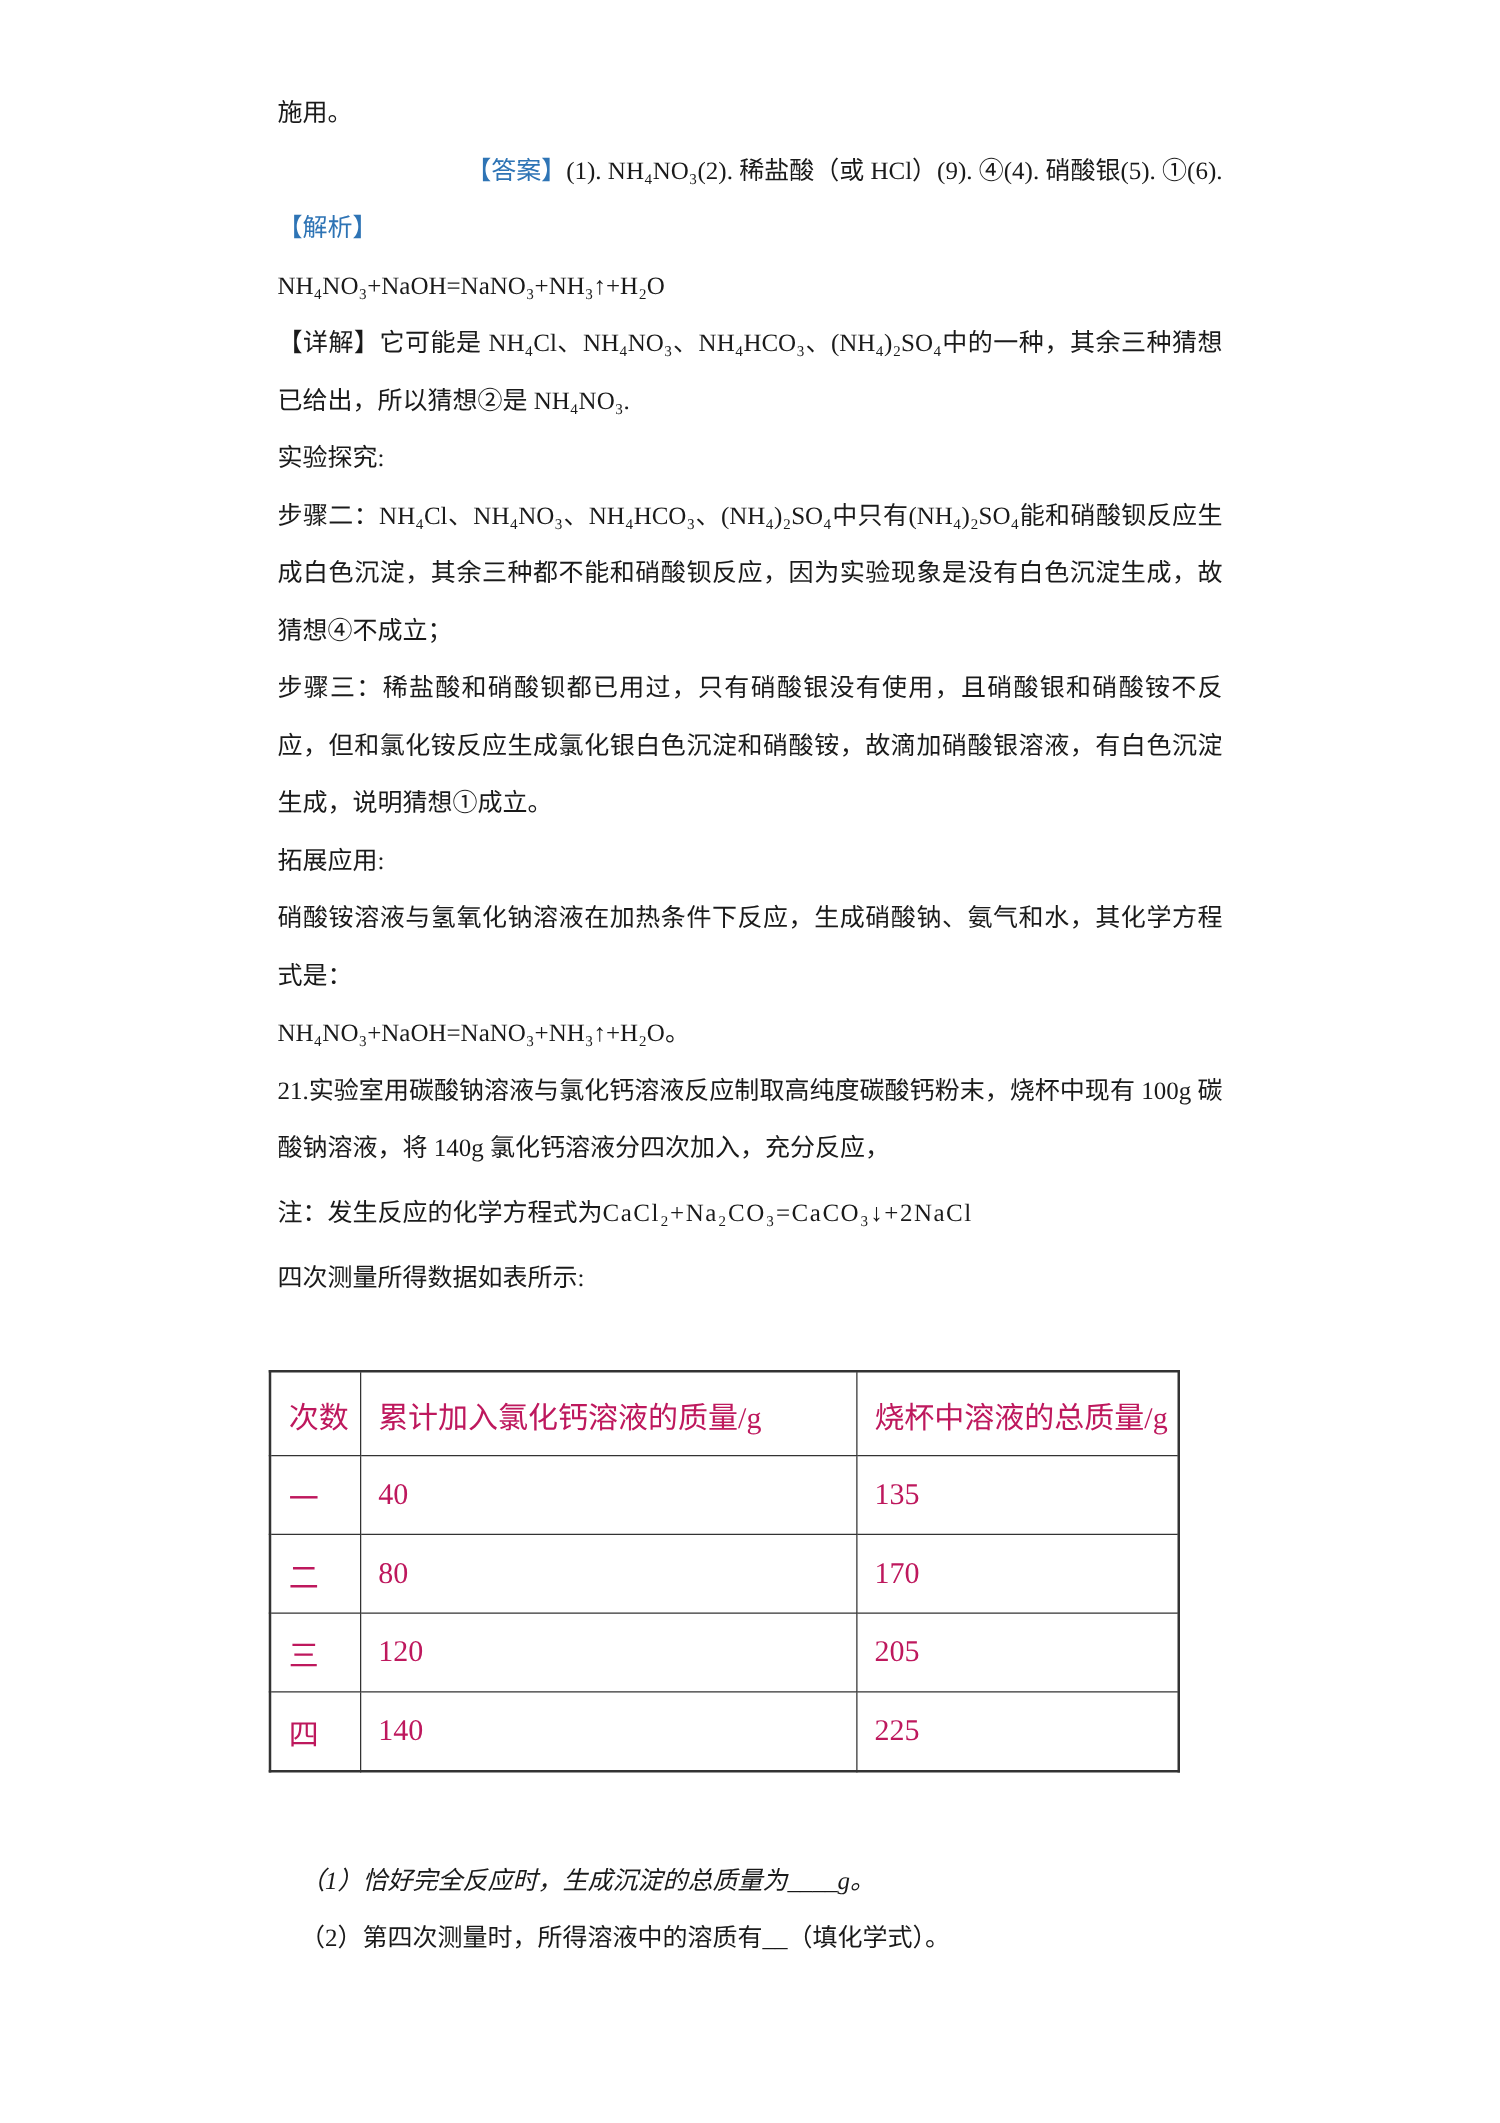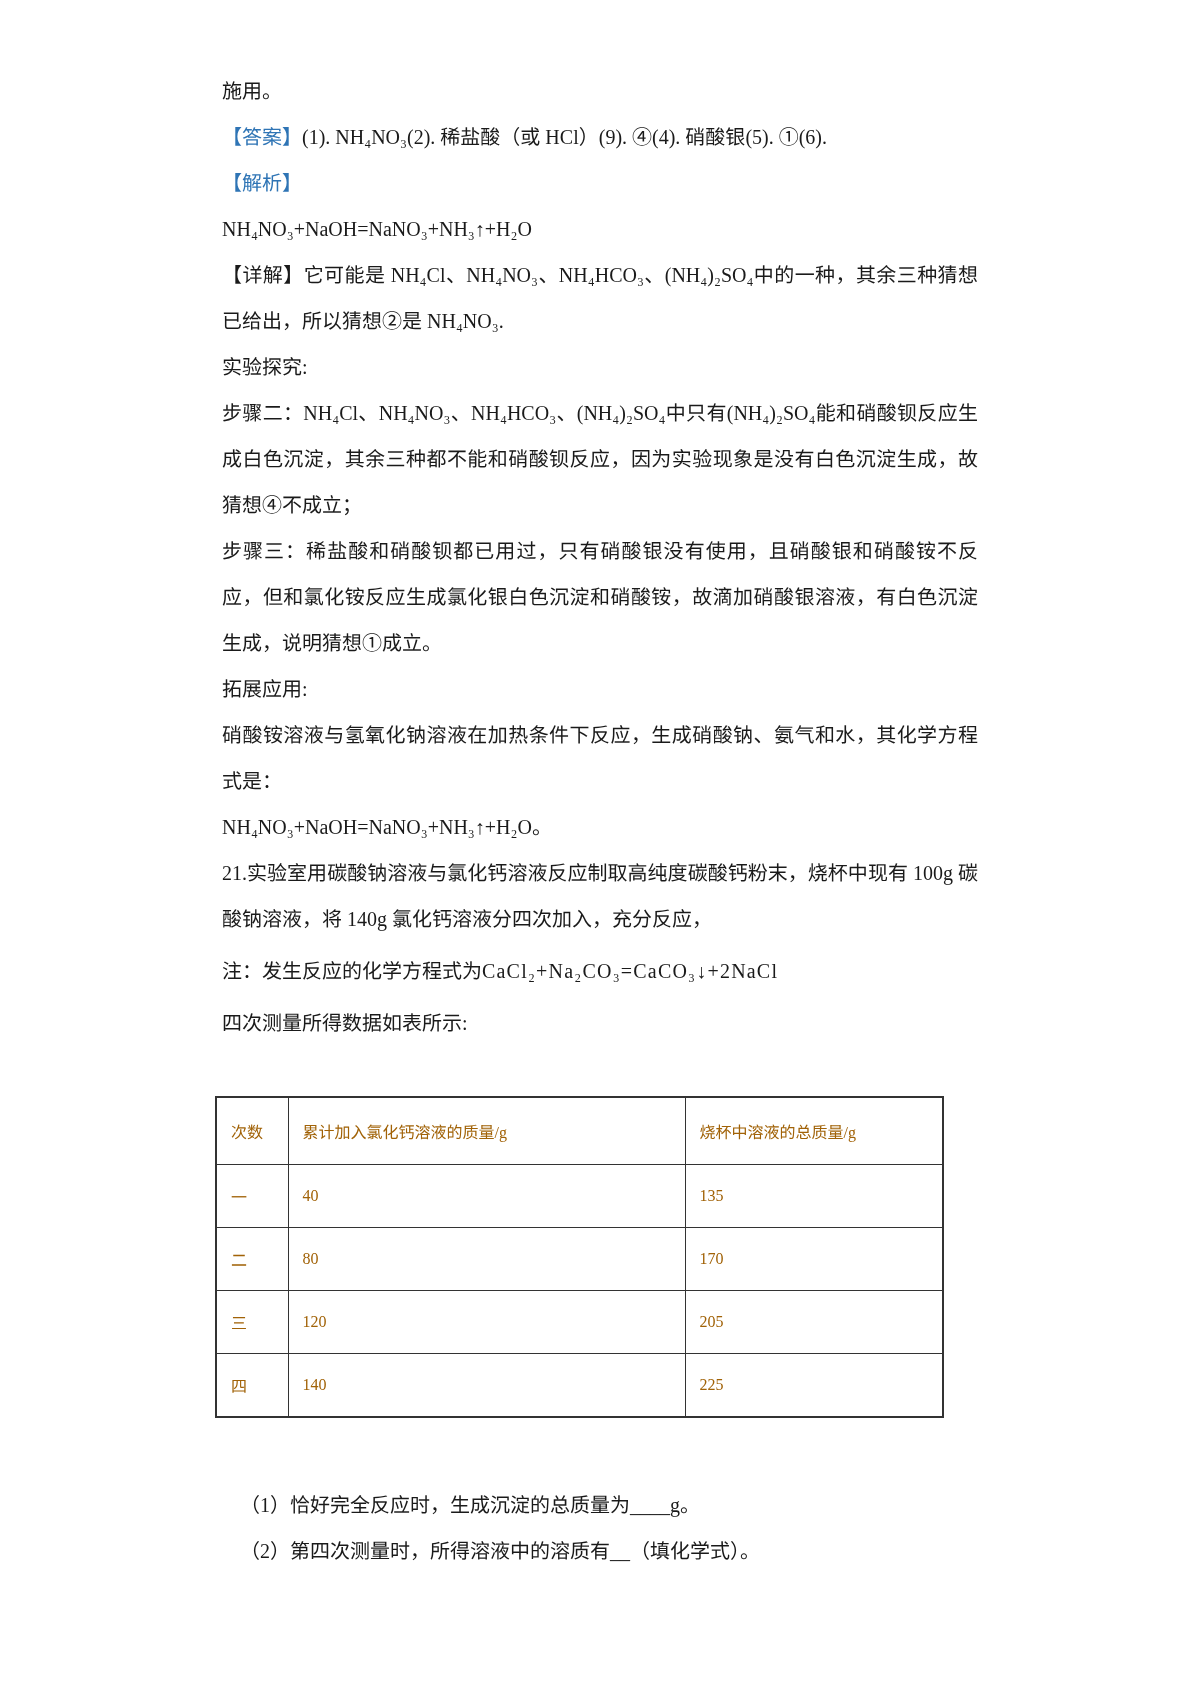--- a/index.html
+++ b/index.html
@@ -21,21 +21,21 @@
     font-size: 20px;
   }
   .para {
     margin: 0;
     line-height: 46px;
     text-align: justify;
     text-justify: inter-ideograph;
   }
   .answer-line {
     display: flex;
-    justify-content: flex-start;
+    justify-content: flex-end;
     align-items: baseline;
     line-height: 46px;
   }
   .blue { color: #2E74B5; }
   .section-heading {
     margin: 2px 0 0 0;
     font-size: 23px;
     font-weight: bold;
     line-height: 46px;
     letter-spacing: 0.5px;
@@ -49,27 +49,27 @@
     width: 727px;
     margin-left: -7px;
     border: 2px solid #333333;
   }
   table.data-table th,
   table.data-table td {
     border: 1px solid #333333;
     font-weight: normal;
     text-align: left;
     padding: 0 6px 0 14px;
-    font-size: 16px;
-    color: #a16207;
+    font-size: 24px;
+    color: #be185d;
   }
   table.data-table th { height: 66px; }
   table.data-table td { height: 62px; }
   .q { padding-left: 18px; }
-  .q-first { margin-top: 64px; }
+  .q-first { margin-top: 64px; font-style: italic; }
 </style>
 </head>
 <body>
 
 <div class="page">
 
   <p class="para">施用。</p>
 
   <div class="answer-line">
     <span class="blue">【答案】</span>

